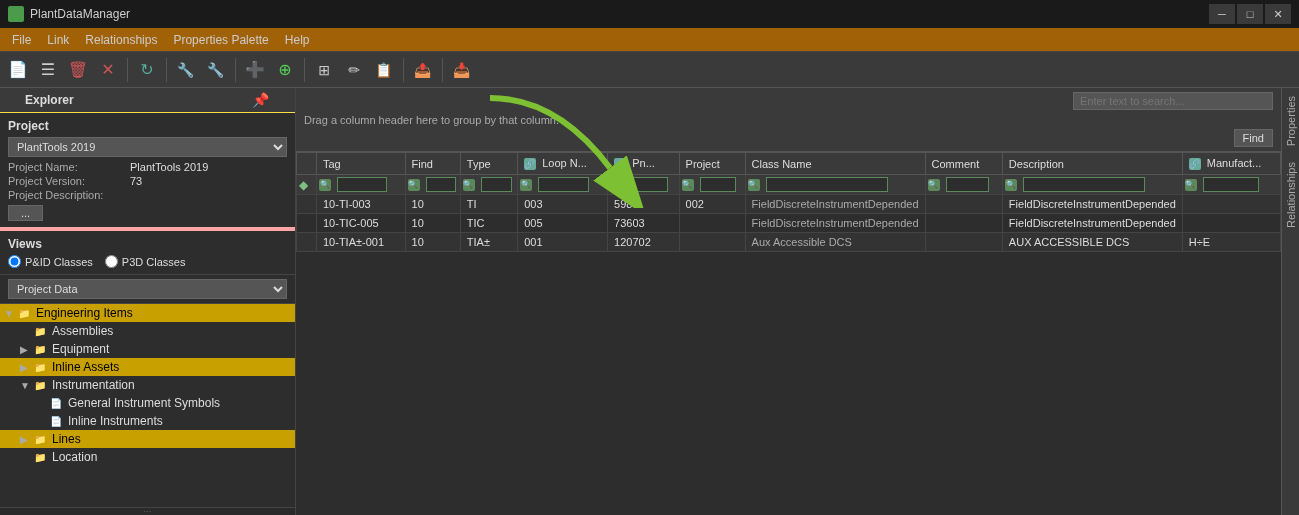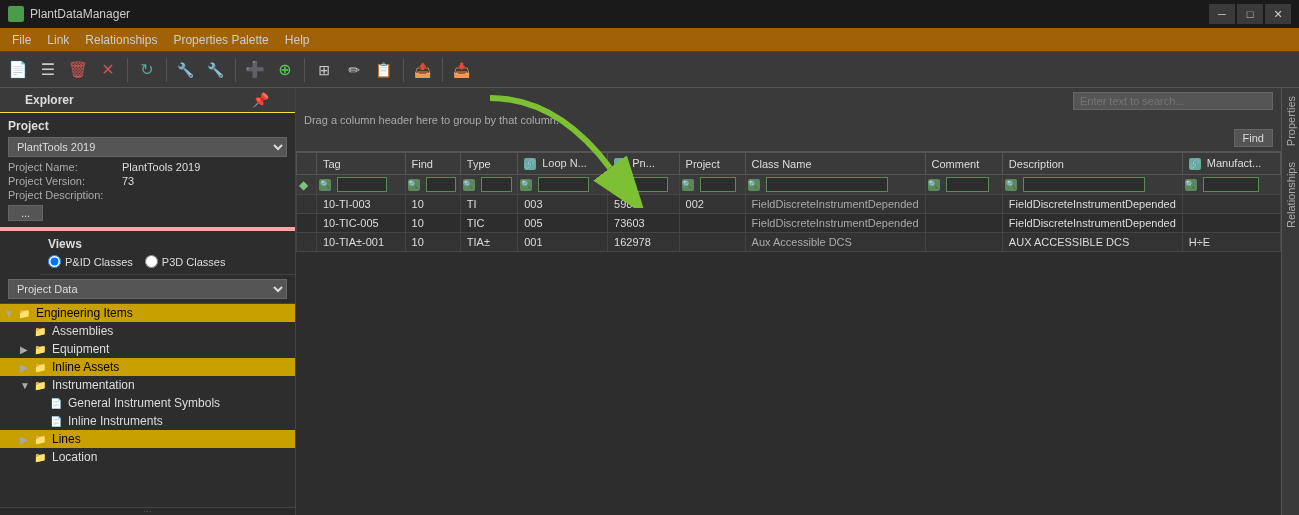--- a/index.html
+++ b/index.html
@@ -116,28 +116,27 @@
     .project-label { font-weight: bold; color: #ddd; margin-bottom: 4px; }
     .project-select {
       width: 100%;
       background: #555;
       border: 1px solid #666;
       color: #ddd;
       padding: 2px 4px;
       font-size: 11px;
     }
     .project-info { margin-top: 4px; font-size: 11px; color: #aaa; }
-    .project-info div { display: flex; gap: 4px; margin-top: 2px; }
+    .project-info div { display: flex; gap: 12px; margin-top: 2px; }
     .project-info .label { color: #aaa; min-width: 110px; }
     .project-info .value { color: #ddd; }
 
     .views-section {
       padding: 6px 8px;
       border-bottom: 1px solid #444;
-      margin-left: 40px;
     }
     .views-label { font-weight: bold; color: #ddd; margin-bottom: 4px; }
     .radio-group { display: flex; gap: 12px; align-items: center; font-size: 11px; }
     .radio-group label { display: flex; align-items: center; gap: 4px; cursor: pointer; color: #ddd; }
 
     .project-data-header {
       padding: 4px 8px;
       display: flex;
       gap: 4px;
       border-bottom: 1px solid #444;
@@ -632,21 +631,21 @@
               <td></td>
               <td>FieldDiscreteInstrumentDepended</td>
               <td></td>
             </tr>
             <tr>
               <td></td>
               <td>10-TIA±-001</td>
               <td>10</td>
               <td>TIA±</td>
               <td>001</td>
-              <td>162978</td>
+              <td>120702</td>
               <td></td>
               <td style="color:#aaa;">Aux Accessible DCS</td>
               <td></td>
               <td>AUX ACCESSIBLE DCS</td>
               <td>H÷E</td>
             </tr>
           </tbody>
         </table>
       </div>
     </div>

